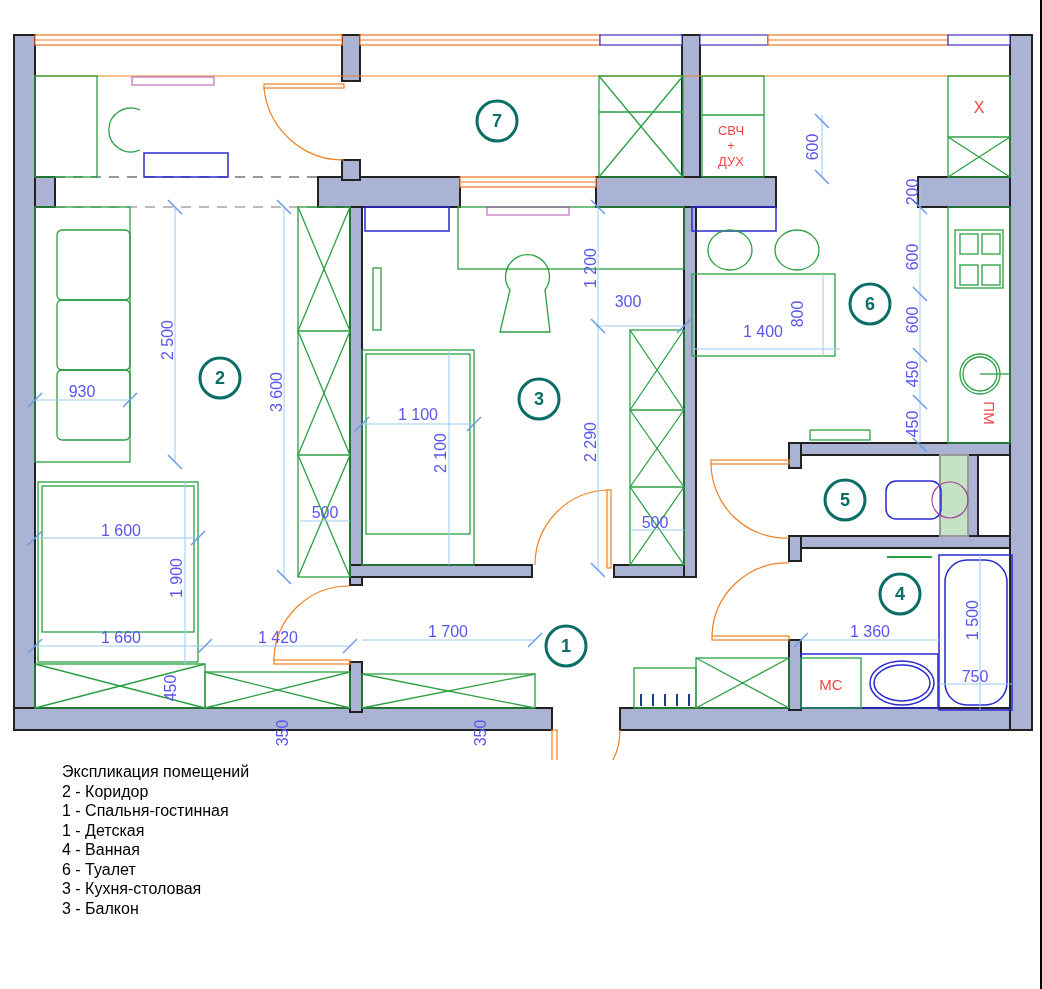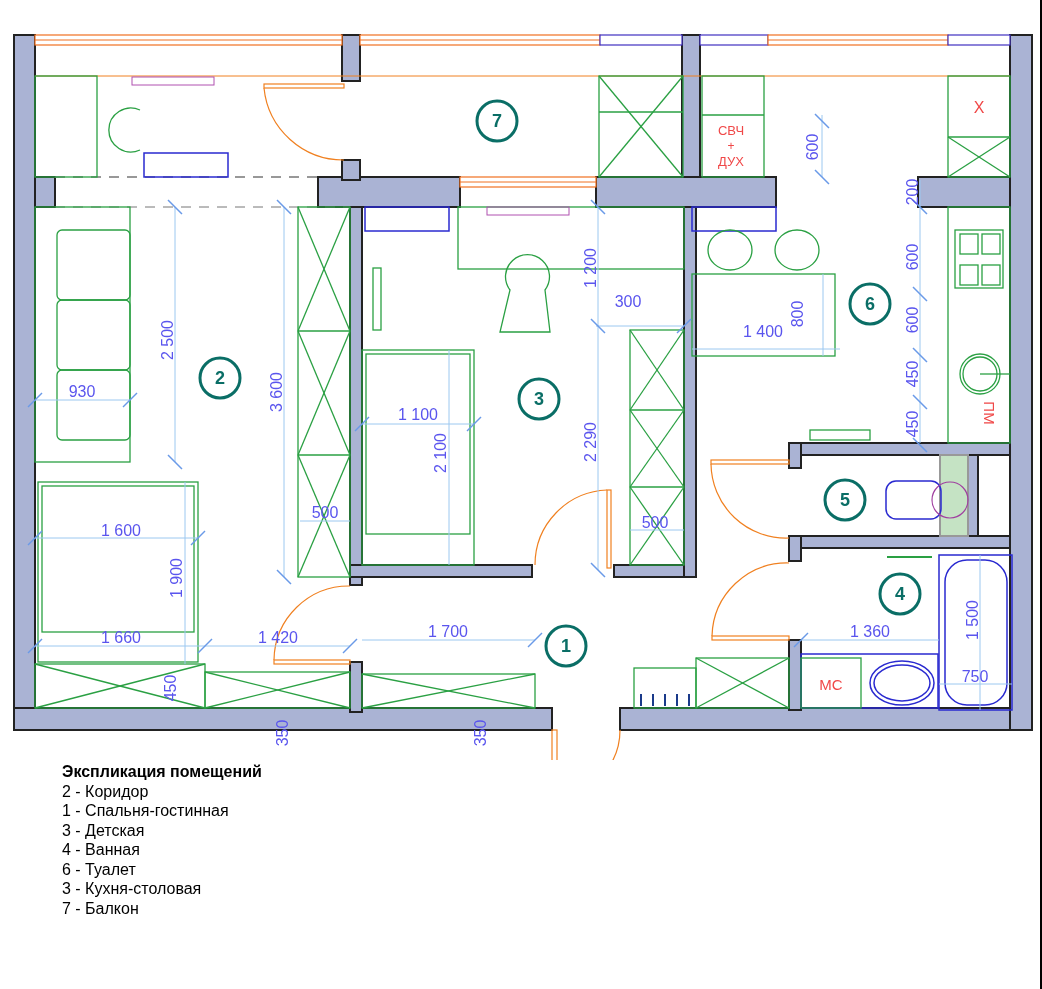--- a/index.html
+++ b/index.html
@@ -12,21 +12,21 @@
   .win{fill:#fff;stroke:#f07020;stroke-width:1.2;}
   .winb{fill:#fff;stroke:#4030c0;stroke-width:1.2;}
   .door{fill:none;stroke:#f08020;stroke-width:1.2;}
   .dim{stroke:#9cc8f0;stroke-width:1;fill:none;}
   .tick{stroke:#6a9ae8;stroke-width:1.5;}
   .dimtxt{fill:#5a55ee;font-size:16px;font-family:"Liberation Sans",sans-serif;}
   .roomc{fill:#fff;stroke:#0a6e66;stroke-width:3;}
   .roomn{fill:#0a6e66;font-size:18px;font-weight:bold;font-family:"Liberation Sans",sans-serif;}
   .redtxt{fill:#f04848;font-family:"Liberation Sans",sans-serif;}
   .legend{position:absolute;left:62px;top:762px;font-size:16px;line-height:19.5px;color:#000;}
-  .legend .title{font-weight:bold;}
+  .legend .title{font-weight:normal;}
 </style>
 </head>
 <body>
 
 <div class="edge"></div>
 
 <svg width="1042" height="760" viewBox="0 0 1042 760">
 
   <g>
 
@@ -329,18 +329,18 @@
         <circle class="roomc" cx="497" cy="121" r="20"></circle>
         <text class="roomn" x="497" y="127" text-anchor="middle">7</text>
       </g>
   </g>
 </svg>
 
 <div class="legend">
   <div class="title">Экспликация помещений</div>
   <div>2 - Коридор</div>
   <div>1 - Спальня-гостинная</div>
-  <div>3 - Детская</div>
+  <div>1 - Детская</div>
   <div>4 - Ванная</div>
   <div>6 - Туалет</div>
   <div>3 - Кухня-столовая</div>
-  <div>7 - Балкон</div>
+  <div>3 - Балкон</div>
 </div>
 
 </body></html>

